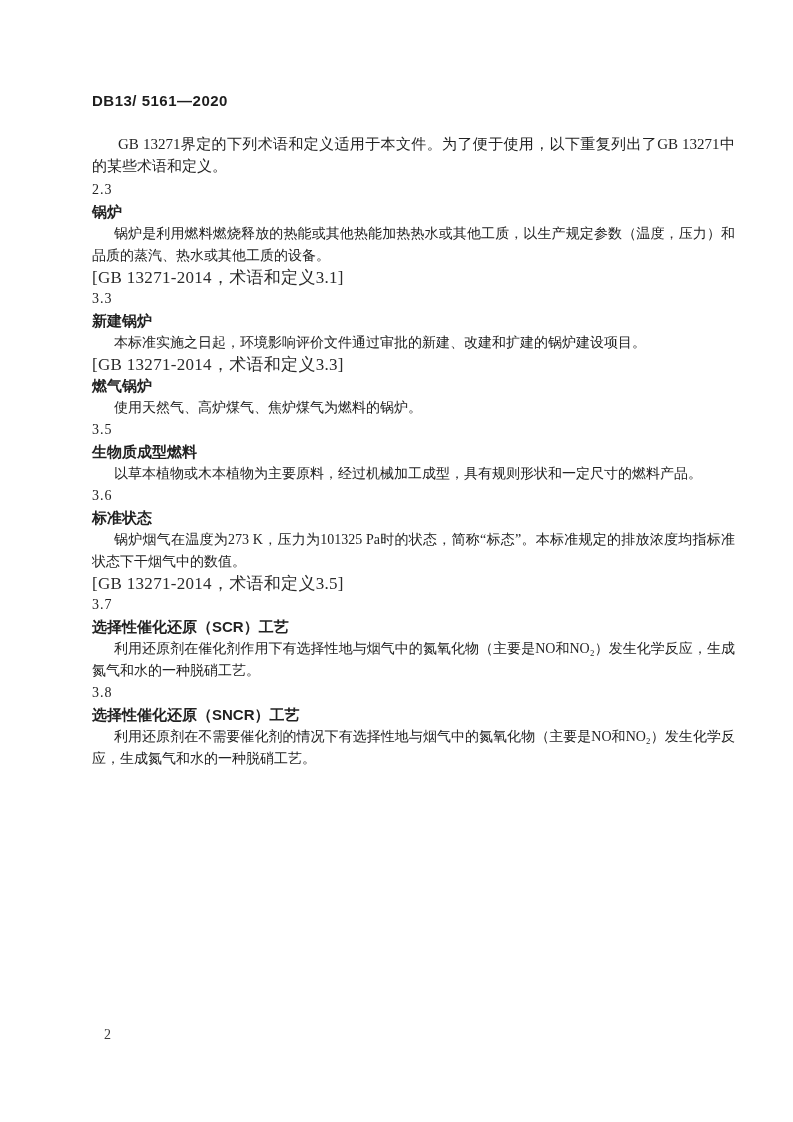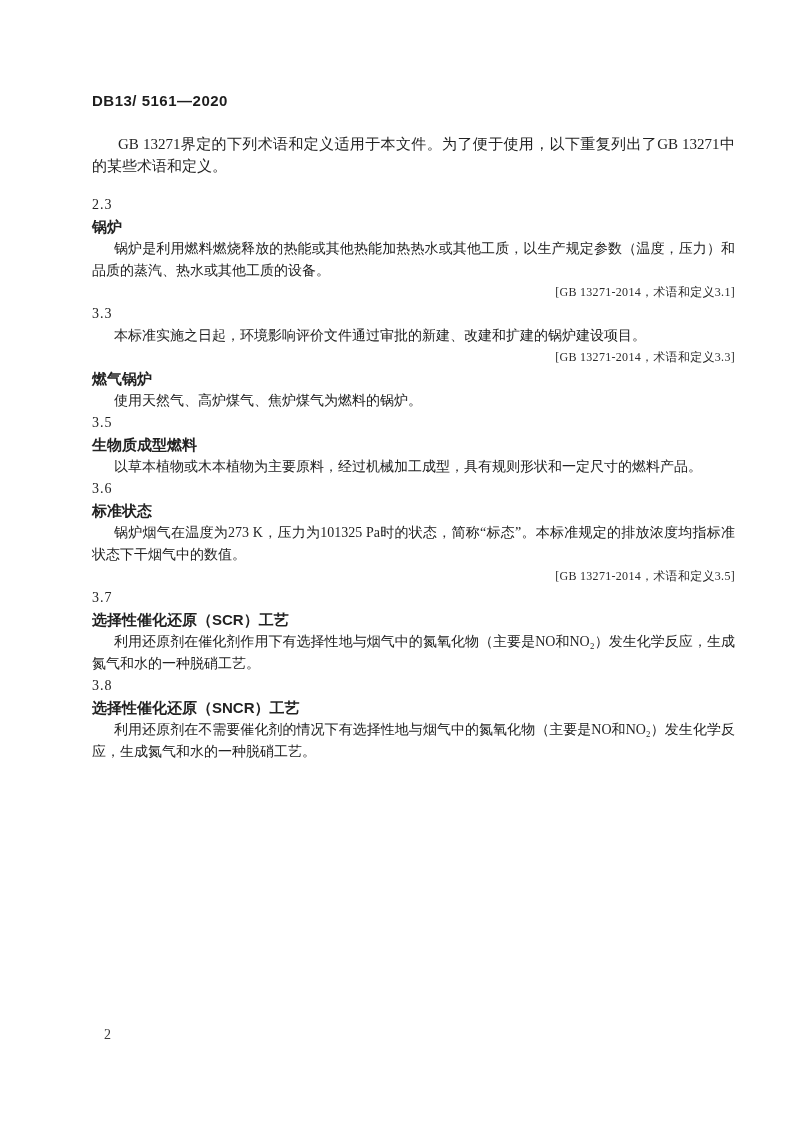--- a/index.html
+++ b/index.html
@@ -29,21 +29,21 @@
     font-size: 15px;
     letter-spacing: 0.5px;
     color: #1d1d1d;
     margin: 0 0 24px 0;
   }
   .intro {
     font-size: 15px;
     line-height: 22px;
     text-indent: 26px;
     text-align: justify;
-    margin: 0 0 17px 0;
+    margin: 0 0 2px 0;
   }
   .section { margin: 0; }
   .section p { margin: 0; }
   .num {
     font-size: 14px;
     line-height: 22px;
     margin: 10px 0 8px 0;
     letter-spacing: 1px;
   }
   .term {
@@ -53,26 +53,25 @@
     line-height: 22px;
     margin-left: 22px;
   }
   .def {
     font-size: 14px;
     line-height: 22px;
     text-indent: 22px;
     text-align: justify;
   }
   .source {
-    font-size: 12px;
+    font-size: 17px;
     line-height: 21px;
     margin-left: 20px;
     color: #2b2b2b;
     letter-spacing: 0.3px;
-    text-align: right;
   }
   .source:empty { display: none; }
   .page-number {
     position: absolute;
     left: 104px; top: 1027px;
     font-size: 14px;
     color: #3a3a3a;
   }
 </style>
 </head>
@@ -88,20 +87,21 @@
     <div class="section">
       <p class="num">2.3</p>
       <p class="term">锅炉</p>
       <p class="def">锅炉是利用燃料燃烧释放的热能或其他热能加热热水或其他工质，以生产规定参数（温度，压力）和品质的蒸汽、热水或其他工质的设备。</p>
       <p class="source">[GB 13271-2014，术语和定义3.1]</p>
     </div>
 
 
     <div class="section">
       <p class="num">3.3</p>
+      <p class="term">新建锅炉</p>
       <p class="def">本标准实施之日起，环境影响评价文件通过审批的新建、改建和扩建的锅炉建设项目。</p>
       <p class="source">[GB 13271-2014，术语和定义3.3]</p>
     </div>
 
     <div class="section">
       <p class="term">燃气锅炉</p>
       <p class="def">使用天然气、高炉煤气、焦炉煤气为燃料的锅炉。</p>
 
     </div>
 

